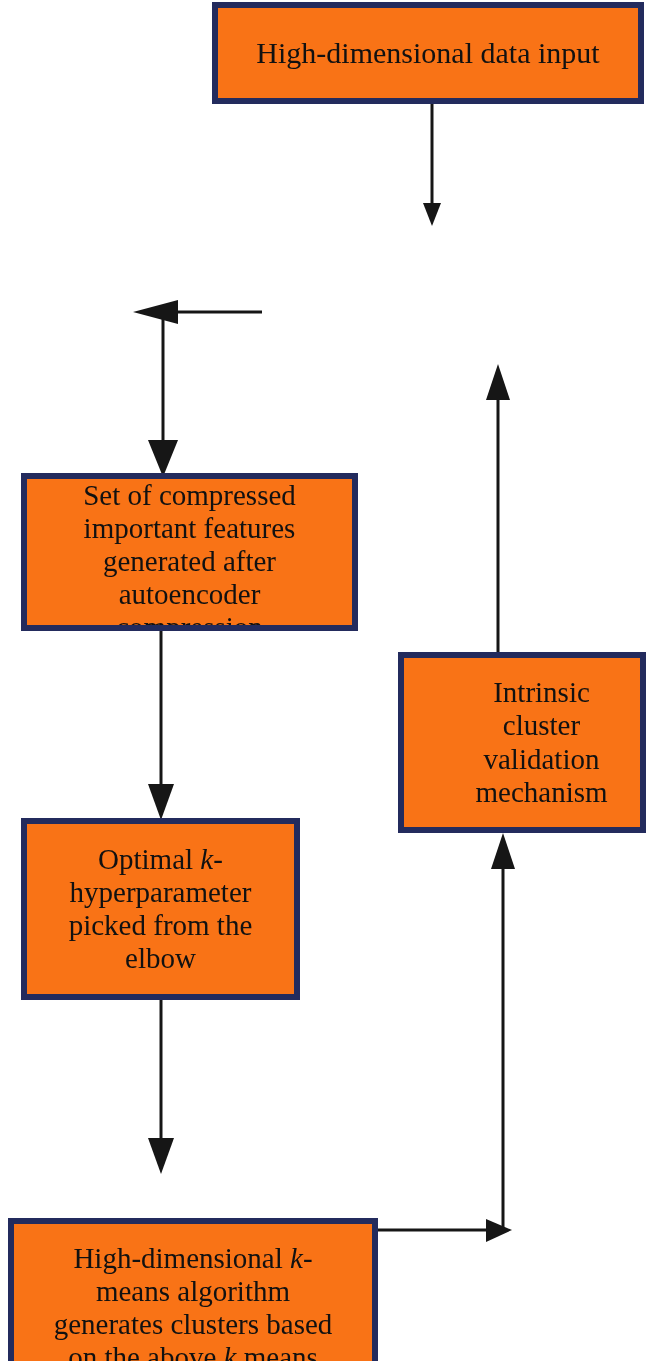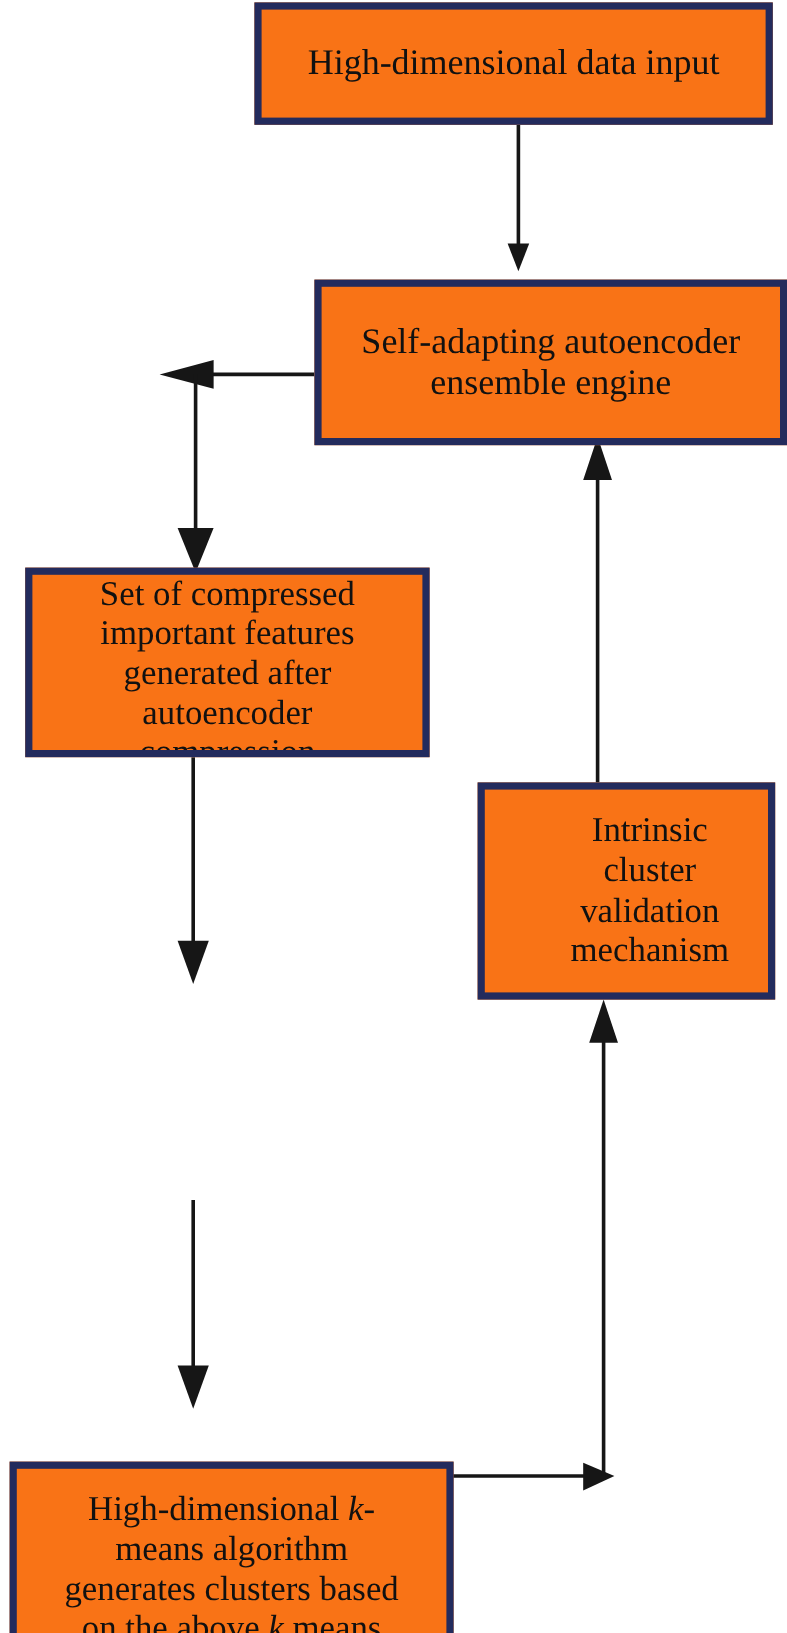--- a/index.html
+++ b/index.html
@@ -98,39 +98,41 @@
       <path d="M 498 652 L 498 392" stroke="#161616" stroke-width="3" fill="none"></path>
       <polygon points="498,364 486,400 510,400" fill="#161616"></polygon>
     </g>
 
   </svg>
 
   <div class="node" id="node-input">
     <span class="txt">High-dimensional data input</span>
   </div>
 
-  <div class="node" id="node-engine">
-    <span class="txt">Self-adapting autoencoder
-ensemble engine</span>
-  </div>
 
   <div class="node clipped" id="node-features">
     <span class="txt">Set of compressed
 important features
 generated after
 autoencoder
 compression</span>
   </div>
 
   <div class="node" id="node-validation">
     <span class="txt">Intrinsic cluster
 validation
 mechanism</span>
   </div>
 
+  <div class="node" id="node-optimal">
+    <span class="txt"><span>Optimal </span><span class="ital">k</span><span>-
+hyperparameter
+picked from the
+elbow</span></span>
+  </div>
 
   <div class="node" id="node-kmeans">
     <span class="txt"><span>High-dimensional </span><span class="ital">k</span><span>-
 means algorithm
 generates clusters based
 on the above </span><span class="ital">k</span><span> means</span></span>
   </div>
 
 </div>
 

